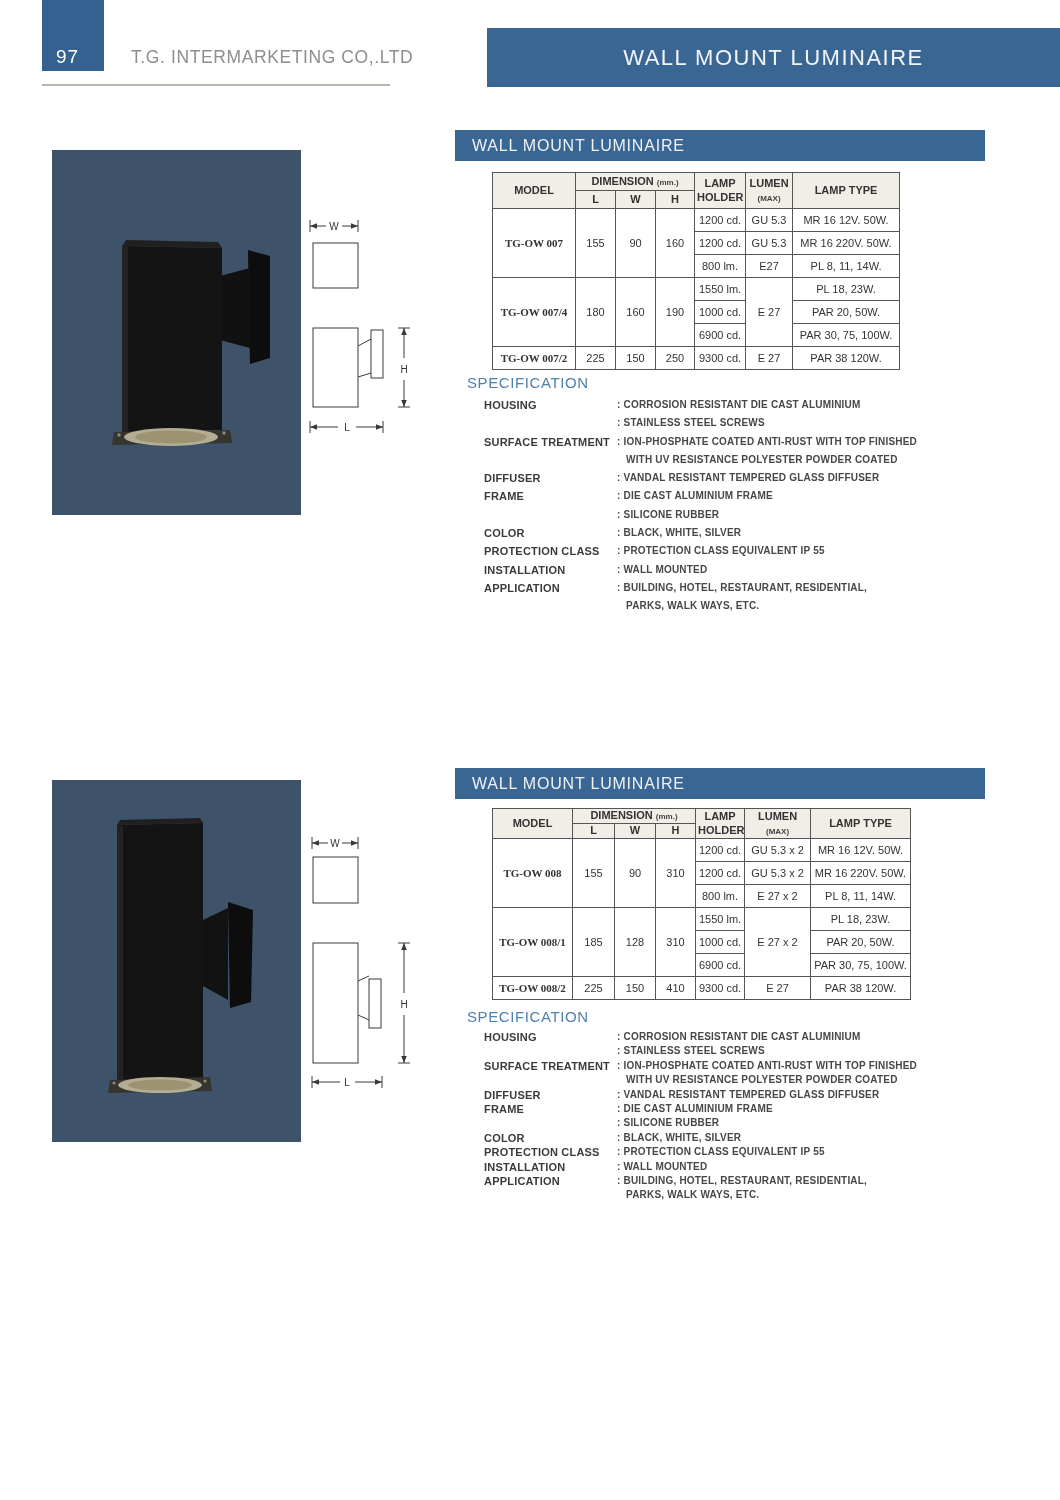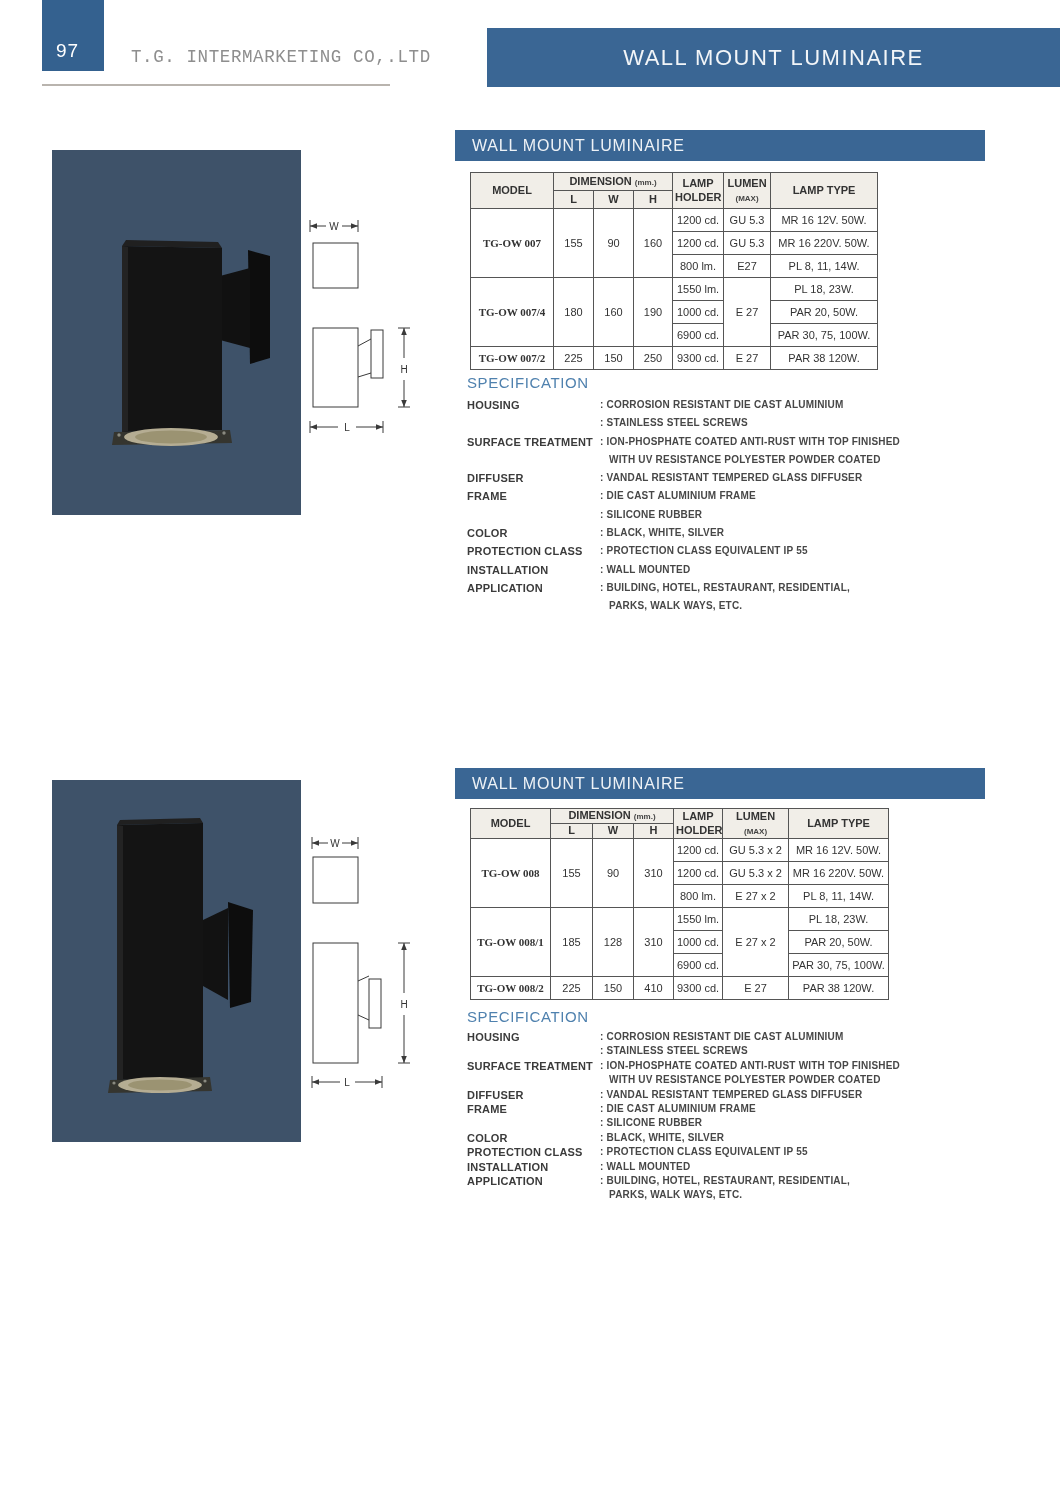--- a/index.html
+++ b/index.html
@@ -6,23 +6,23 @@
   .page{
     position:relative;width:1060px;height:1500px;background:#ffffff;overflow:hidden;
     font-family:"Liberation Sans", sans-serif;color:#3b3b3b;
   }
   
   .corner-block{
     position:absolute;left:42px;top:0;width:62px;height:71px;
     background:var(--corner-blue,#34618f);
     display:flex;align-items:flex-end;
   }
-  .corner-block span{color:#fff;font-size:19px;padding:0 0 9px 14px;letter-spacing:1px;}
+  .corner-block span{color:#fff;font-size:19px;padding:0 0 3px 14px;letter-spacing:1px;}
   .company-name{
-    position:absolute;left:131px;top:47px;font-size:17.5px;color:#8e8e8e;letter-spacing:.6px;font-family:Liberation Mono, monospace;
+    position:absolute;left:131px;top:47px;font-size:17.5px;color:#8e8e8e;letter-spacing:.6px;
   }
   .header-rule{position:absolute;left:42px;top:84px;width:348px;height:2px;background:#b9b4ae;}
   .top-banner{
     position:absolute;left:487px;top:28px;width:573px;height:59px;
     background:var(--banner-blue,#3a6694);
     display:flex;align-items:center;justify-content:center;
   }
   .top-banner span{color:#f2f5f8;font-size:22px;letter-spacing:1.5px;}
   
   .section-bar{
@@ -36,39 +36,39 @@
   .photo{position:absolute;left:52px;}
   .photo-1{top:150px;} .photo-2{top:780px;}
   
   .diagram{position:absolute;left:300px;}
   .diagram-1{top:215px;} .diagram-2{top:833px;}
   .diagram text{font-family:"Liberation Sans",sans-serif;font-size:10px;fill:#333;}
   .diagram line, .diagram rect{stroke:#3a3a3a;stroke-width:1;fill:none;}
   .diagram polygon{fill:#3a3a3a;stroke:none;}
   
   table.spec-table{
-    position:absolute;left:470px;border-collapse:collapse;table-layout:fixed;
+    position:absolute;left:492px;border-collapse:collapse;table-layout:fixed;
     font-size:11px;color:#333;padding-left:20px;
   }
   .table-1{top:172px;width:407px;} .table-2{top:808px;width:418px;}
   table.spec-table th, table.spec-table td{
     border:1px solid #555;text-align:center;vertical-align:middle;padding:0 2px;
     overflow:hidden;white-space:nowrap;
   }
   table.spec-table th{background:#f1eee8;font-weight:bold;font-size:11px;line-height:1.25;}
   .table-1 thead tr{height:18px;} .table-2 thead tr{height:15px;}
   table.spec-table td{height:22px;background:#fff;}
   td.model-cell{font-weight:bold;font-family:Liberation Serif, serif;}
   th .unit{font-size:8px;font-weight:bold;color:#444;}
   
   .spec{position:absolute;left:467px;width:520px;}
   .spec-1{top:374px;} .spec-2{top:1008px;}
   .spec-heading{font-size:15px;color:var(--spec-heading-blue,#4f81ae);letter-spacing:.6px;margin-bottom:5px;}
   .spec-item{display:flex;}
-  .spec-label{width:133px;flex:0 0 133px;font-weight:bold;font-size:11px;color:#3b3b3b;letter-spacing:.2px;}
+  .spec-label{width:133px;flex:0 0 133px;font-weight:bold;font-size:11px;color:#3b3b3b;letter-spacing:.2px;margin-left:17px;}
   .spec-values{font-size:10px;color:#474747;letter-spacing:.2px;font-weight:bold;}
   .spec-1 .spec-label,.spec-1 .spec-line{line-height:18.3px;}
   .spec-2 .spec-label,.spec-2 .spec-line{line-height:14.4px;}
   .spec-line.cont{padding-left:9px;}
 </style>
 </head>
 <body>
 
 <div class="page">
 

